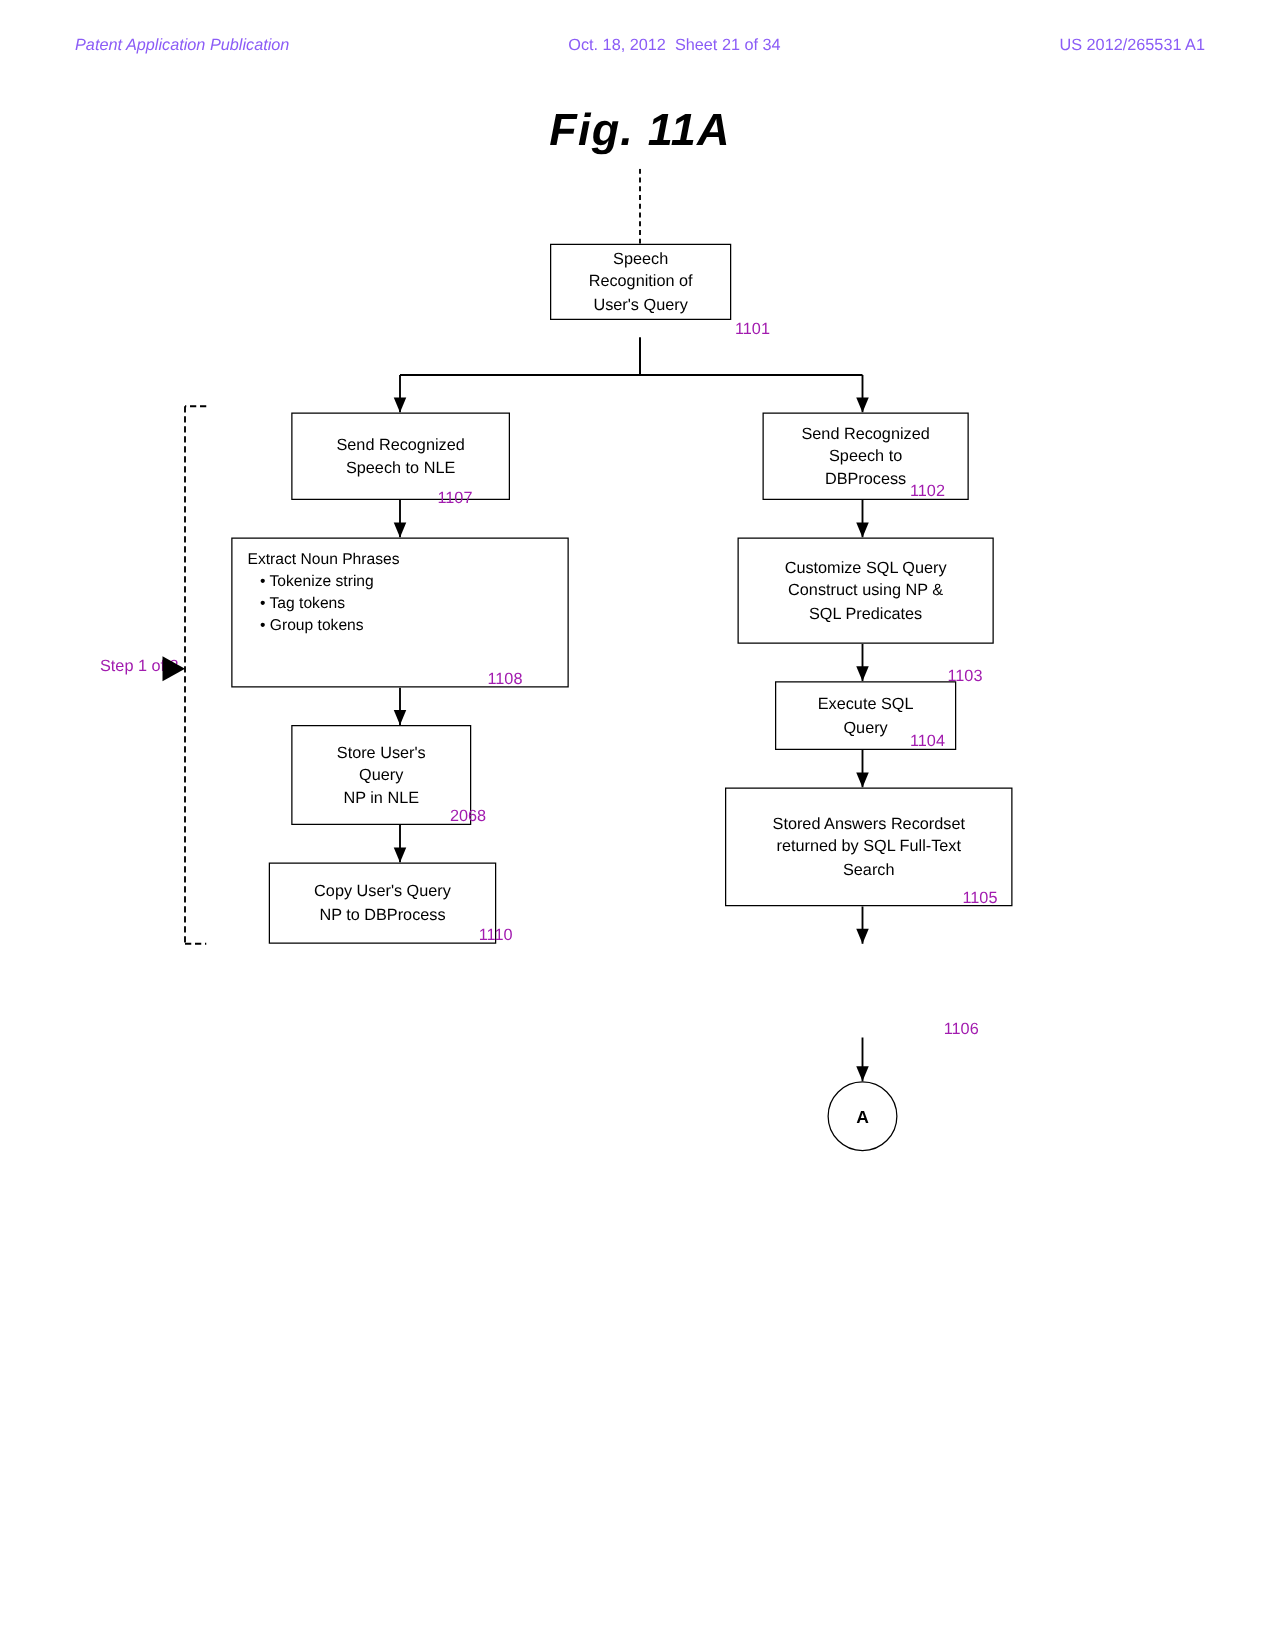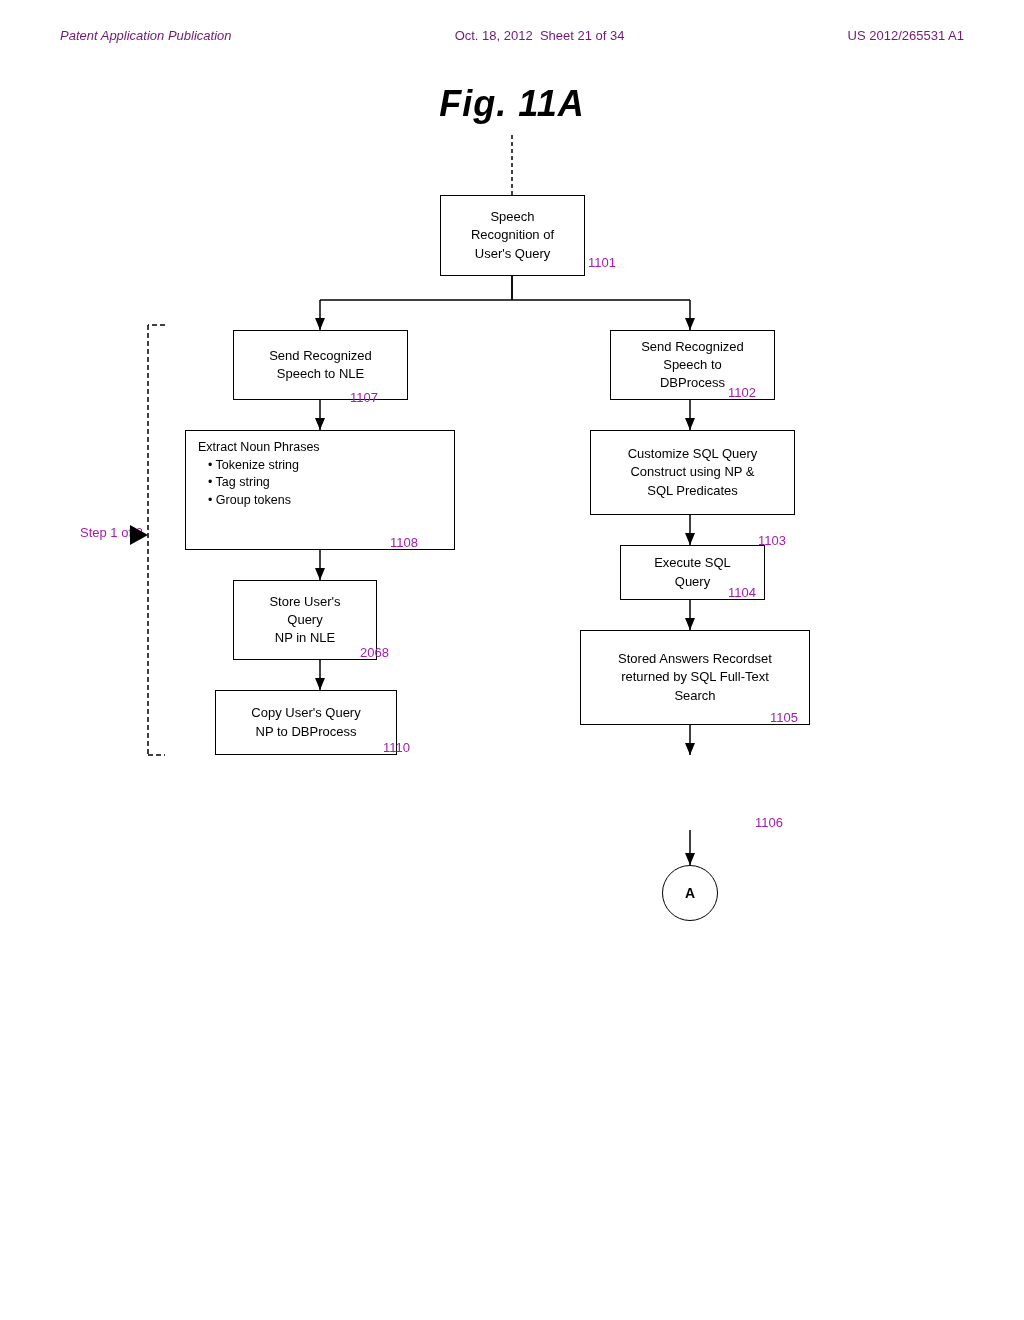--- a/index.html
+++ b/index.html
@@ -12,21 +12,21 @@
       overflow: hidden;
     }
 
     
     .header {
       display: flex;
       justify-content: space-between;
       align-items: flex-start;
       padding: 28px 60px 0 60px;
       font-size: 13px;
-      color: #701a75;
+      color: #8b5cf6;
     }
     .header-left { font-style: italic; }
     .header-center { text-align: center; }
     .header-right { text-align: right; }
 
     
     .fig-title {
       text-align: center;
       font-size: 36px;
       font-style: italic;
@@ -137,39 +137,39 @@
     <polygon points="690,620 685,608 695,608" fill="#000"></polygon>
 
     <line x1="690" y1="695" x2="690" y2="730" stroke="#000" stroke-width="1.5"></line>
     <polygon points="690,730 685,718 695,718" fill="#000"></polygon>
 
     <line x1="165" y1="190" x2="148" y2="190" stroke="#000" stroke-width="1.5" stroke-dasharray="5,3"></line>
     <line x1="148" y1="190" x2="148" y2="620" stroke="#000" stroke-width="1.5" stroke-dasharray="5,3"></line>
     <line x1="148" y1="620" x2="165" y2="620" stroke="#000" stroke-width="1.5" stroke-dasharray="5,3"></line>
   </svg>
 
-  <div class="box" style="left:440px; top:60px; width:145px; height:81px; font-size:13px;">
+  <div class="box" style="left:440px; top:60px; width:145px; height:61px; font-size:13px;">
     <span>Speech<br>Recognition of<br>User's Query</span>
   </div>
   <span class="step-label" style="left:588px; top:120px;">1101</span>
 
   <div class="box" style="left:233px; top:195px; width:175px; height:70px; font-size:13px;">
     <span>Send Recognized<br>Speech to NLE</span>
   </div>
   <span class="step-label" style="left:350px; top:255px;">1107</span>
 
   <div class="box" style="left:610px; top:195px; width:165px; height:70px; font-size:13px;">
     <span>Send Recognized<br>Speech to<br>DBProcess</span>
   </div>
   <span class="step-label" style="left:728px; top:250px;">1102</span>
 
   <div class="box" style="left:185px; top:295px; width:270px; height:120px; font-size:12.5px; text-align:left; padding: 8px 12px; justify-content: flex-start; align-items: flex-start; flex-direction: column;">
     <div style="font-weight:normal; width:100%;">Extract Noun Phrases</div>
     <div style="margin-left:10px;">• Tokenize string</div>
-    <div style="margin-left:10px;">• Tag string</div>
+    <div style="margin-left:10px;">• Tag tokens</div>
     <div style="margin-left:10px;">• Group tokens</div>
   </div>
   <span class="step-label" style="left:390px; top:400px;">1108</span>
 
   <div class="box" style="left:590px; top:295px; width:205px; height:85px; font-size:13px;">
     <span>Customize SQL Query<br>Construct using NP &amp;<br>SQL Predicates</span>
   </div>
   <span class="step-label" style="left:758px; top:362px;margin-top:36px;">1103</span>
 
   <div class="box" style="left:620px; top:410px; width:145px; height:55px; font-size:13px;">

